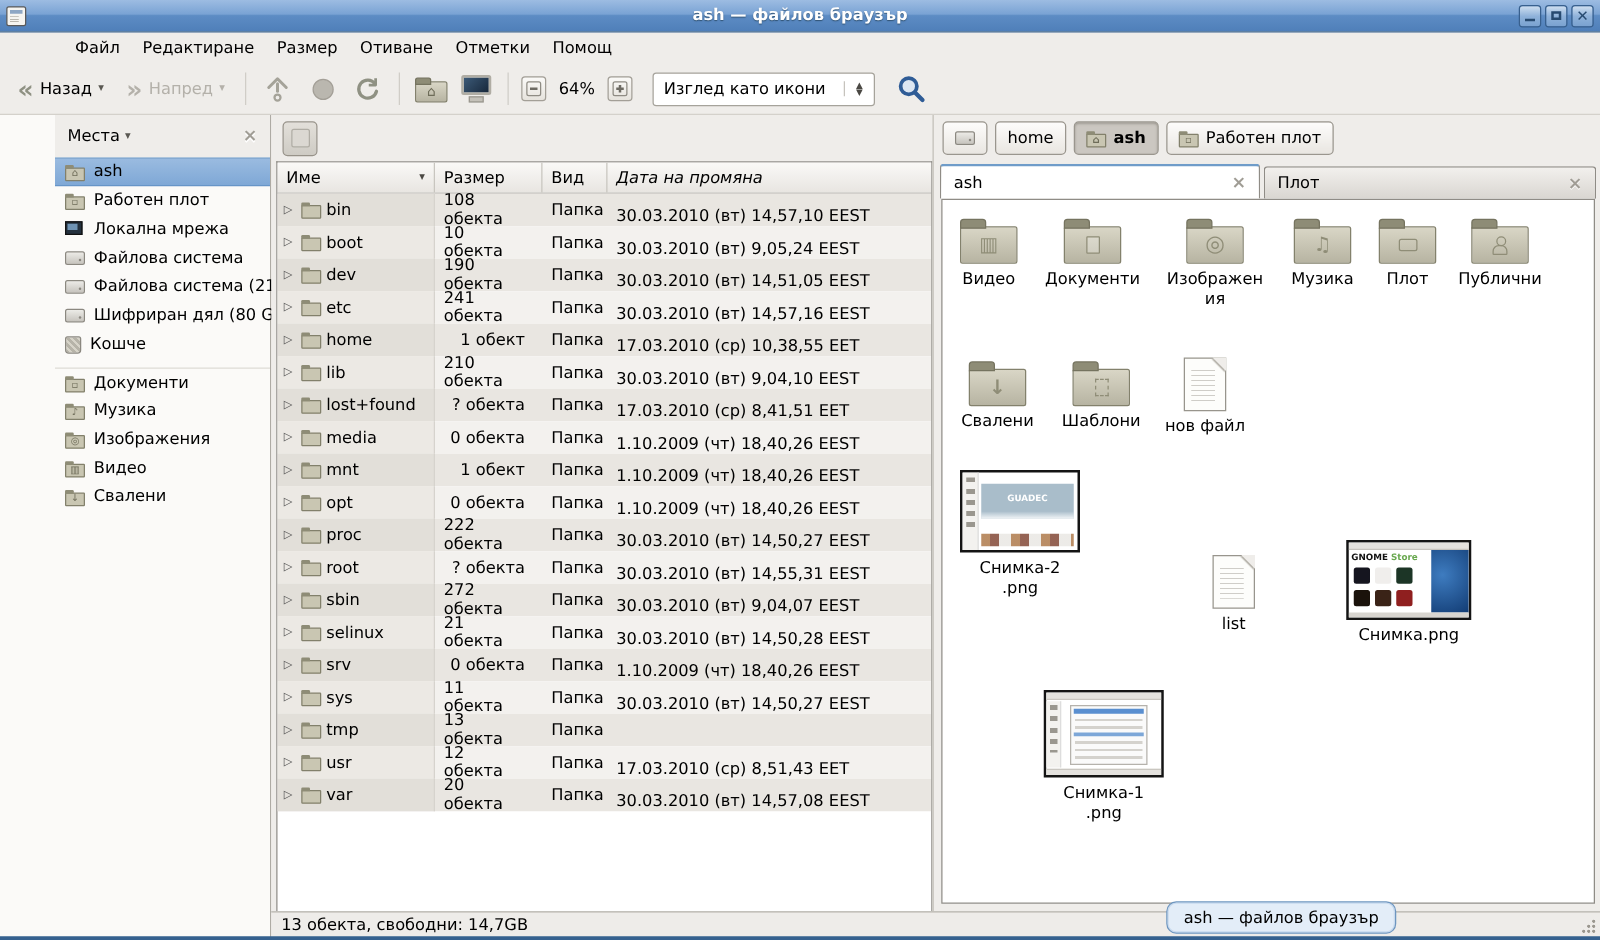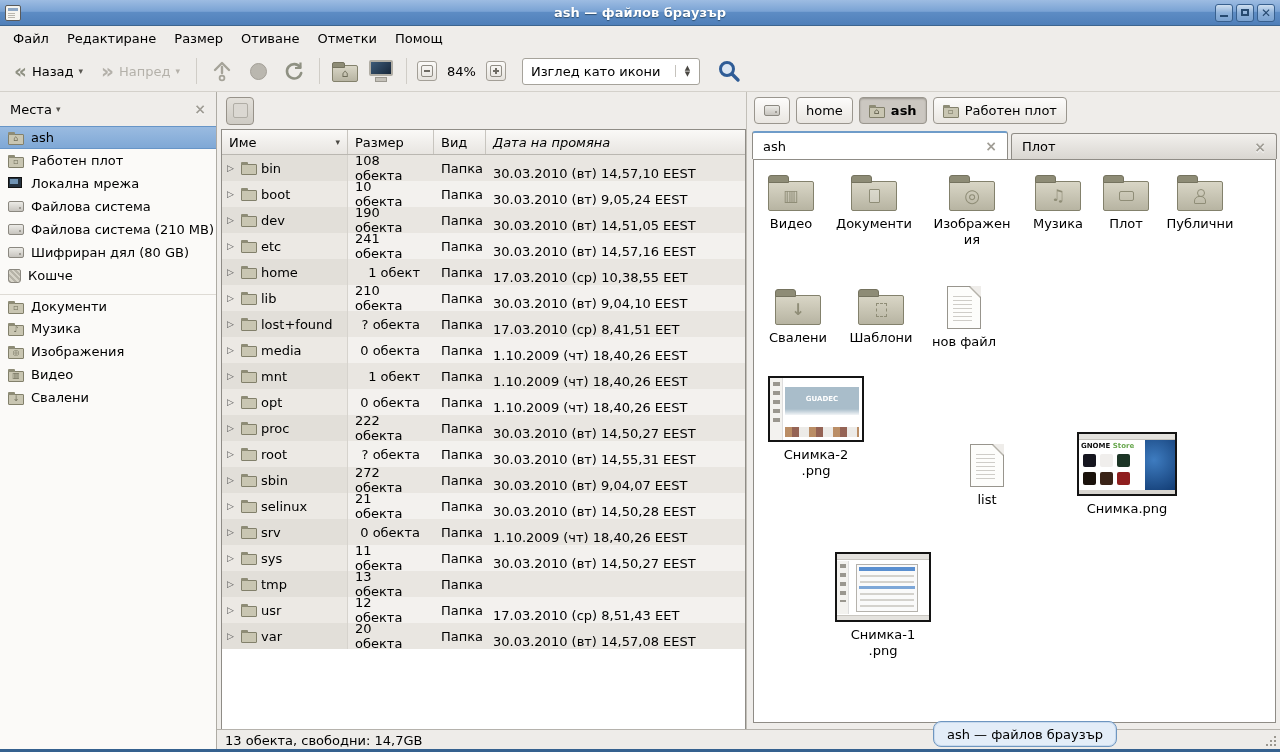--- a/index.html
+++ b/index.html
@@ -12,21 +12,21 @@
   .titleicon::before { content:""; position:absolute; left:2px; right:2px; top:2px; height:3px; background:#8ea7c4; }
   .titleicon::after { content:""; position:absolute; left:2px; right:5px; top:7px; height:5px; background:repeating-linear-gradient(#b9b6ae 0 1px, transparent 1px 2px); }
   .title { position:absolute; left:0; right:0; text-align:center; color:#fff; font-weight:bold; text-shadow:0 1px 1px #2e5070; }
   .winbtns { margin-left:auto; display:flex; gap:3px; z-index:2; }
   .winbtn { width:18px; height:18px; border:1px solid #38608e; border-radius:3px; background:linear-gradient(#cfdff0,#8fb2da 50%,#7aa2d0); display:flex; align-items:center; justify-content:center; cursor:default; }
   .wb-min span { width:8px; height:2px; background:#274a70; margin-top:7px; }
   .wb-max span { width:8px; height:7px; border:2px solid #274a70; }
   .wb-close span { color:#274a70; font-weight:bold; font-size:12px; line-height:1; }
 
   
-  .menubar { height:25px; display:flex; align-items:center; padding:0 4px; background:#efedea; }
+  .menubar { height:25px; display:flex; align-items:center; padding:0 4px; background:#efedea;margin-left:47px; }
   .menuitem { padding:3px 9px; }
 
   
   .toolbar { height:41px; display:flex; align-items:center; padding:0 8px; background:#efedea; border-bottom:1px solid #d4d1cb; gap:6px; }
   .tbtn { display:flex; align-items:center; gap:5px; padding:4px 6px; border-radius:3px; }
   .chev { font-size:20px; line-height:14px; color:#8f9183; font-weight:bold; }
   .caret { font-size:9px; color:#5a5852; }
   .disabled, .disabled * { color:#b4b1aa !important; }
   .tsep { width:1px; height:26px; background:#d0cdc7; margin:0 4px; }
   .ticon { width:30px; height:28px; display:flex; align-items:center; justify-content:center; border-radius:3px; }
@@ -40,21 +40,21 @@
   .zi::before { content:""; position:absolute; left:2px; right:2px; top:4px; height:2px; background:#6e6b63; }
   .zi-plus::after { content:""; position:absolute; top:2px; bottom:2px; left:4px; width:2px; background:#6e6b63; }
   .zoomlabel { padding:0 4px; }
   .combo { margin-left:10px; height:27px; width:178px; background:#fff; border:1px solid #a6a39b; border-radius:3px; display:flex; align-items:center; }
   .combo .clabel { flex:1; padding:0 8px; }
   .combo .carrows { width:24px; border-left:1px solid #c6c3bd; display:flex; flex-direction:column; align-items:center; justify-content:center; font-size:7px; color:#4a4843; line-height:6px; }
   .searchbtn { margin-left:8px; }
 
   
   .main { display:flex; height:658px; }
-  .sidebar { width:217px; background:#fbfaf8; border-right:1px solid #aeaba4; display:flex; flex-direction:column; }
+  .sidebar { width:217px; background:#fbfaf8; border-right:1px solid #aeaba4; display:flex; flex-direction:column;padding-left:44px; }
   .sbheader { height:34px; background:#efedea; display:flex; align-items:center; padding:0 10px; gap:4px; flex:none; }
   .sbclose, .tabclose { margin-left:auto; color:#a09d95; font-weight:bold; font-size:14px; line-height:1; text-shadow:0 1px 0 #fff; }
   .srow { height:23px; display:flex; align-items:center; gap:7px; padding:0 8px; }
   .srow.sel { background:linear-gradient(#9abbe0,#7fa8d6); border-top:1px solid #6795c7; border-bottom:1px solid #6795c7; }
   .srow.sect { margin-top:7px; border-top:1px solid #dedbd5; padding-top:1px; }
   .slabel { white-space:nowrap; }
 
   
   .sfolder { width:16px; height:11px; background:#c9c6b2; border:1px solid #82806b; border-radius:1px; position:relative; flex:none; margin-top:3px; display:flex; align-items:center; justify-content:center; font-size:8px; color:#6e6c59; line-height:1; }
   .sfolder::before { content:""; position:absolute; top:-3px; left:-1px; width:7px; height:3px; background:#8e8c76; border-radius:1px 1px 0 0; }
@@ -213,21 +213,21 @@
   <span class="ticon">
       <span class="homefolder">⌂</span>
     </span>
   <span class="ticon">
       <span class="computer"></span>
     </span>
   <span class="tsep"></span>
   <span class="zbtn">
       <span class="zi"></span>
     </span>
-  <span class="zoomlabel">84%</span>
+  <span class="zoomlabel">64%</span>
   <span class="zbtn">
       <span class="zi zi-plus"></span>
     </span>
   <span class="combo">
     <span class="clabel">Изглед като икони</span>
     <span class="carrows">
         <span>▲</span>
         <span>▼</span>
       </span>
   </span>

